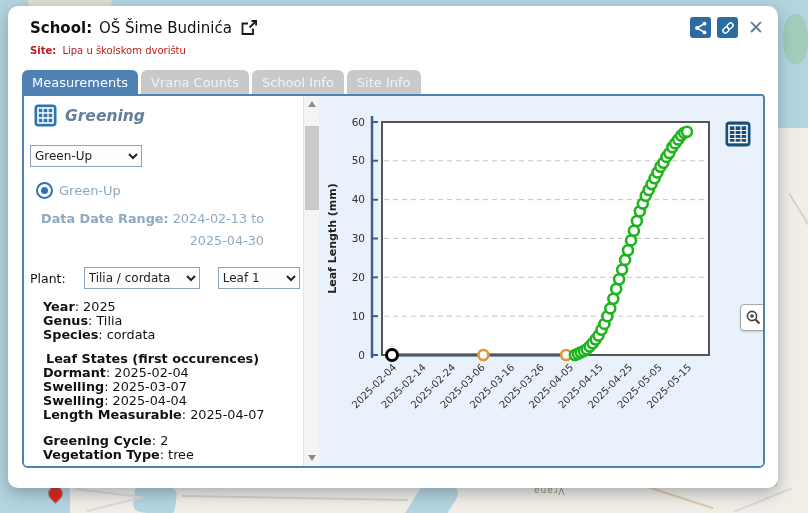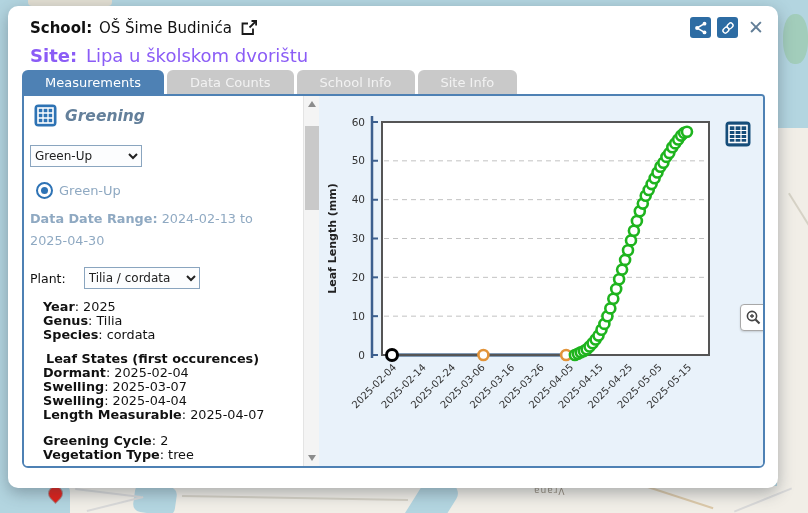--- a/index.html
+++ b/index.html
@@ -26,30 +26,30 @@
     box-shadow:0 0 0 1px rgba(140,20,10,.4);
   }
   
   .popup{
     position:absolute;left:8px;top:6px;width:770px;height:482px;
     background:#fff;border-radius:10px;
     box-shadow:0 5px 16px rgba(50,60,70,.38);
   }
   .school-line{position:absolute;left:22px;top:13px;font-size:15px;color:#111;display:flex;align-items:center;gap:6px;}
   .school-line b{margin-right:2px;}
-  .site-line{position:absolute;left:22px;top:39px;font-size:18px;color:#8b5cf6;}
+  .site-line{position:absolute;left:22px;top:39px;font-size:10px;color:#b91c1c;}
   .site-line b{margin-right:3px;}
   .top-icons{position:absolute;right:14px;top:11px;display:flex;align-items:center;gap:6px;}
   .icon-btn{width:21px;height:21px;background:#2d6ca3;border-radius:3px;display:flex;align-items:center;justify-content:center;cursor:pointer;}
   .close-x{color:#627e97;font-weight:bold;font-size:19px;line-height:21px;margin-left:4px;cursor:pointer;font-family:"DejaVu Sans",sans-serif;}
   .export-icon{display:inline-flex;margin-left:2px;}
   
   .tabs{position:absolute;left:14px;top:64px;display:flex;gap:3px;}
   .tab{
-    height:27px;line-height:25px;padding:0 23px;background:#c9c9c9;color:#f2f2f2;
+    height:27px;line-height:25px;padding:0 10px;background:#c9c9c9;color:#f2f2f2;
     font-size:13px;border-radius:6px 6px 0 0;cursor:pointer;white-space:nowrap;
   }
   .tab.active{background:#4e81b4;color:#ffffff;}
   
   .content-box{
     position:absolute;left:14px;top:88px;width:739px;height:370px;
     border:2px solid #4e81b4;border-radius:0 4px 6px 6px;background:#fff;overflow:hidden;
   }
   .left-panel{position:absolute;left:0;top:0;width:279px;height:100%;background:#fff;font-size:12.8px;color:#111;}
   .bio-row{position:absolute;left:10px;top:8px;display:flex;align-items:center;gap:8px;}
@@ -59,21 +59,21 @@
     border:1px solid #8aa5bf;background:#fcfdfe;height:22px;color:#222;
   }
   .protocol-select{position:absolute;left:6px;top:49px;width:112px;}
   .radio-row{position:absolute;left:12px;top:86px;display:flex;align-items:center;gap:6px;}
   .radio{
     width:13px;height:13px;border:2px solid #2e73b5;border-radius:50%;
     display:flex;align-items:center;justify-content:center;background:#fff;cursor:pointer;
   }
   .radio .dot{width:7px;height:7px;border-radius:50%;background:#2e73b5;}
   .radio-label{color:#8fa9c2;font-size:13px;}
-  .date-range{position:absolute;left:6px;top:112px;width:234px;color:#8fa9c2;line-height:22px;font-size:12.8px;}
+  .date-range{position:absolute;left:6px;top:112px;width:234px;color:#8fa9c2;line-height:22px;font-size:12.8px;text-align:right;}
   .date-range b{color:#8fa9c2;}
   .plant-row{position:absolute;left:6px;top:171px;display:flex;align-items:center;gap:18px;font-size:12.5px;}
   .plant-select{width:116px;}
   .leaf-select{width:82px;}
   .info-block{position:absolute;left:6px;font-size:12.8px;line-height:14px;color:#111;}
   .info-line b{font-weight:bold;margin-left:13px;}
   .ls-heading{font-weight:bold;margin-left:16px;}
   
   .scrollbar{position:absolute;left:279px;top:0;width:16px;height:100%;background:#f4f4f4;border-left:1px solid #e4e4e4;}
   .sb-btn{position:absolute;left:0;width:16px;height:16px;display:flex;align-items:center;justify-content:center;cursor:pointer;}
@@ -146,21 +146,21 @@
           <rect x="1" y="5.3" width="7.2" height="5.4" rx="2.7"></rect>
           <rect x="7.8" y="5.3" width="7.2" height="5.4" rx="2.7"></rect>
         </g>
       </svg>
     </div>
     <span class="close-x">✕</span>
   </div>
 
   <div class="tabs" id="tabs">
       <div class="tab active">Measurements</div>
-      <div class="tab">Data Counts</div>
+      <div class="tab">Vrana Counts</div>
       <div class="tab">School Info</div>
       <div class="tab">Site Info</div>
     </div>
 
   <div class="content-box">
 
     <div class="left-panel">
       <div class="bio-row">
         <svg width="23" height="23" viewBox="0 0 23 23">
           <rect x="0.5" y="0.5" width="22" height="22" rx="4" fill="#2e73b4"></rect>
@@ -180,20 +180,21 @@
       </div>
 
       <div class="date-range">
         <b>Data Date Range:</b>
         <span>2024-02-13 to 2025-04-30</span>
       </div>
 
       <div class="plant-row">
         <span>Plant:</span>
         <select class="plant-select"><option>Tilia / cordata</option></select>
+        <select class="leaf-select"><option>Leaf 1</option></select>
       </div>
 
       <div class="info-block" id="info-lines" style="top:204px;">
           <div class="info-line"><b>Year</b>: 2025</div>
           <div class="info-line"><b>Genus</b>: Tilia</div>
           <div class="info-line"><b>Species</b>: cordata</div>
         </div>
 
       <div class="info-block" style="top:256px;">
         <div class="ls-heading">Leaf States (first occurences)</div>

